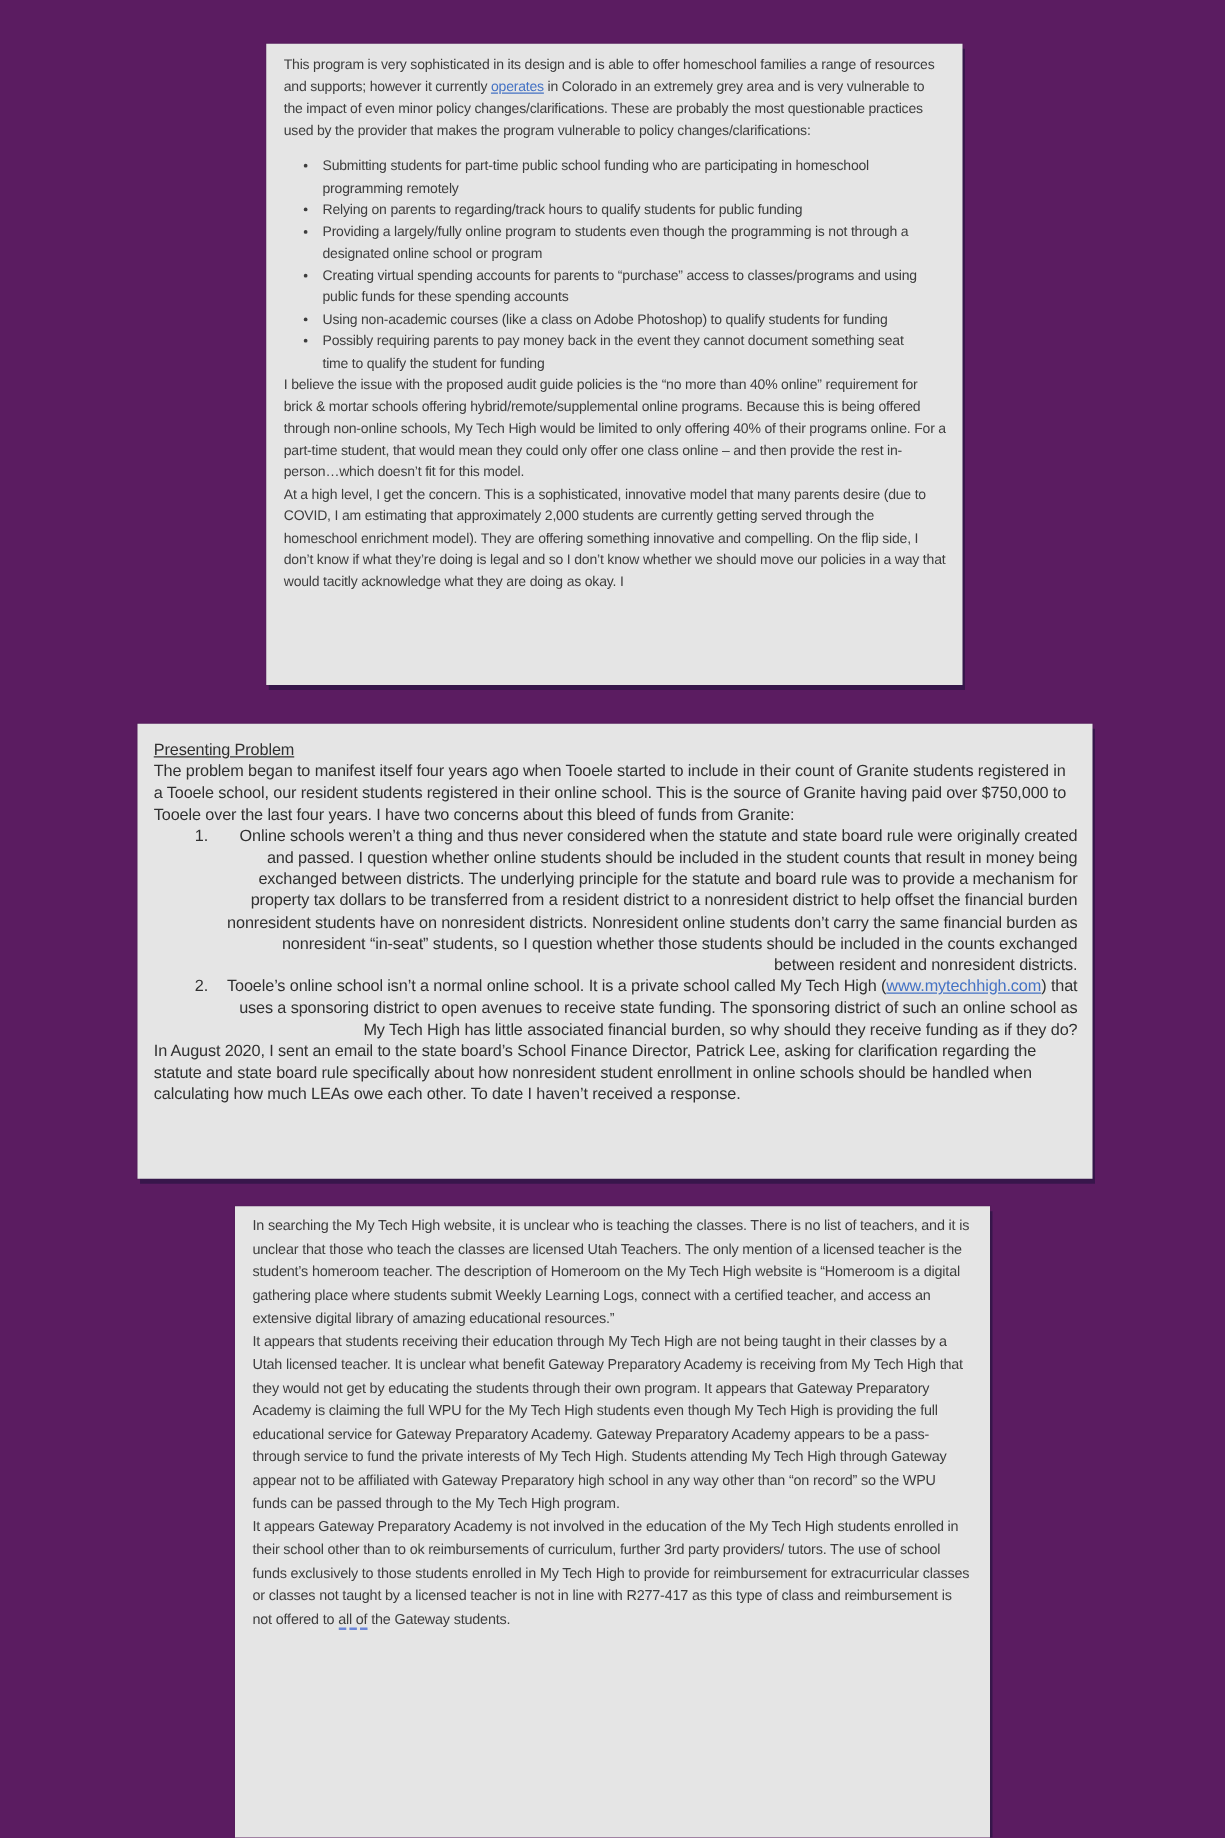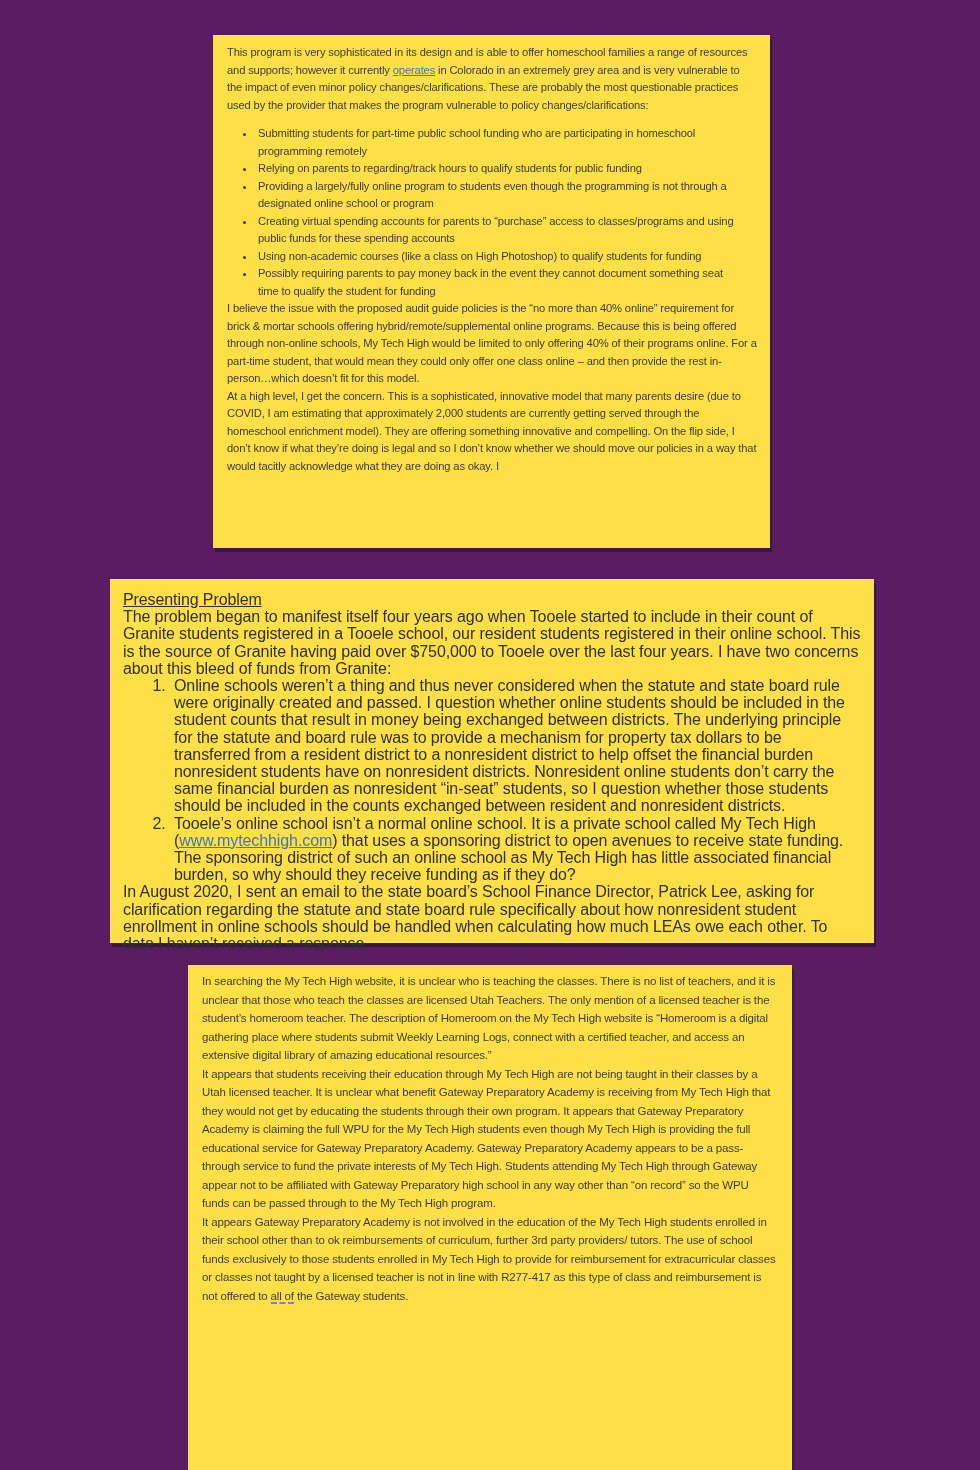--- a/index.html
+++ b/index.html
@@ -6,54 +6,55 @@
   body {
     width: 980px; height: 1470px;
     background: #5b1c61;
     font-family: "Liberation Sans", sans-serif;
     position: relative;
     overflow: hidden;
   }
   .canvas { position: absolute; inset: 0; }
   .sheet {
     position: absolute;
-    background: #fde047;
+    background: #e5e5e5;
     color: #3d3d3d;
     box-sizing: border-box;
     box-shadow: 2px 4px 0 rgba(28,18,58,0.55), 0 0 0 1px rgba(70,30,80,0.25);
   }
   #block1 {
     left: 213px; top: 35px; width: 557px; height: 513px;
     padding: 9px 13px 8px 14px;
     font-size: 11.2px; line-height: 17.5px; letter-spacing: -0.15px;
   }
   #block2 {
     left: 110px; top: 579px; width: 764px; height: 364px;
     padding: 12px 12px 8px 13px;
-    font-size: 16px; line-height: 17.2px; letter-spacing: -0.1px;
+    font-size: 13px; line-height: 17.2px; letter-spacing: -0.1px;
     color: #303030;
   }
   #block3 {
     left: 188px; top: 965px; width: 604px; height: 532px;
     padding: 7px 13px 10px 14px;
     font-size: 11.5px; line-height: 18.5px; letter-spacing: -0.15px;
   }
   p.para { margin: 0; }
   .gap-md { margin-top: 18px; }
   .gap-lg { margin-top: 20px; }
   .gap-xl { margin-top: 37px; }
   .gap-xxl { margin-top: 48px; }
   ul.bullets {
     margin: 11px 18px 0 0; padding-left: 29px;
     list-style-type: disc;
   }
   ul.bullets li { margin: 0; padding-left: 2px; }
   ol.numbered {
     margin: 0; padding-left: 47px;
     list-style-type: decimal;
+    text-align: right;
   }
   ol.numbered li { margin: 0; padding-left: 4px; }
   a.link { color: #4472c4; text-decoration: underline; cursor: pointer; }
   .heading-underline {
     text-decoration: underline;
     color: #303030;
   }
   .grammar-mark {
     border-bottom: 2px dashed #6b86d6;
     padding-bottom: 0px;
@@ -64,21 +65,21 @@
 
 <div class="canvas">
 
   <section id="block1" class="sheet">
     <p class="para"><span>This program is very sophisticated in its design and is able to offer homeschool families a range of resources and supports; however it currently </span><a href="#" class="link">operates</a><span> in Colorado in an extremely grey area and is very vulnerable to the impact of even minor policy changes/clarifications. These are probably the most questionable practices used by the provider that makes the program vulnerable to policy changes/clarifications:</span></p>
     <ul class="bullets">
       <li>Submitting students for part-time public school funding who are participating in homeschool programming remotely</li>
       <li>Relying on parents to regarding/track hours to qualify students for public funding</li>
       <li>Providing a largely/fully online program to students even though the programming is not through a designated online school or program</li>
       <li>Creating virtual spending accounts for parents to “purchase” access to classes/programs and using public funds for these spending accounts</li>
-      <li>Using non-academic courses (like a class on High Photoshop) to qualify students for funding</li>
+      <li>Using non-academic courses (like a class on Adobe Photoshop) to qualify students for funding</li>
       <li>Possibly requiring parents to pay money back in the event they cannot document something seat time to qualify the student for funding</li>
     </ul>
     <p class="para gap-md">I believe the issue with the proposed audit guide policies is the “no more than 40% online” requirement for brick &amp; mortar schools offering hybrid/remote/supplemental online programs. Because this is being offered through non-online schools, My Tech High would be limited to only offering 40% of their programs online. For a part-time student, that would mean they could only offer one class online – and then provide the rest in-person…which doesn’t fit for this model.</p>
     <p class="para gap-lg">At a high level, I get the concern. This is a sophisticated, innovative model that many parents desire (due to COVID, I am estimating that approximately 2,000 students are currently getting served through the homeschool enrichment model). They are offering something innovative and compelling. On the flip side, I don’t know if what they’re doing is legal and so I don’t know whether we should move our policies in a way that would tacitly acknowledge what they are doing as okay. I</p>
   </section>
 
   <section id="block2" class="sheet">
     <div class="heading-underline">Presenting Problem</div>
     <p class="para">The problem began to manifest itself four years ago when Tooele started to include in their count of Granite students registered in a Tooele school, our resident students registered in their online school.  This is the source of Granite having paid over $750,000 to Tooele over the last four years.  I have two concerns about this bleed of funds from Granite:</p>
     <ol class="numbered">

